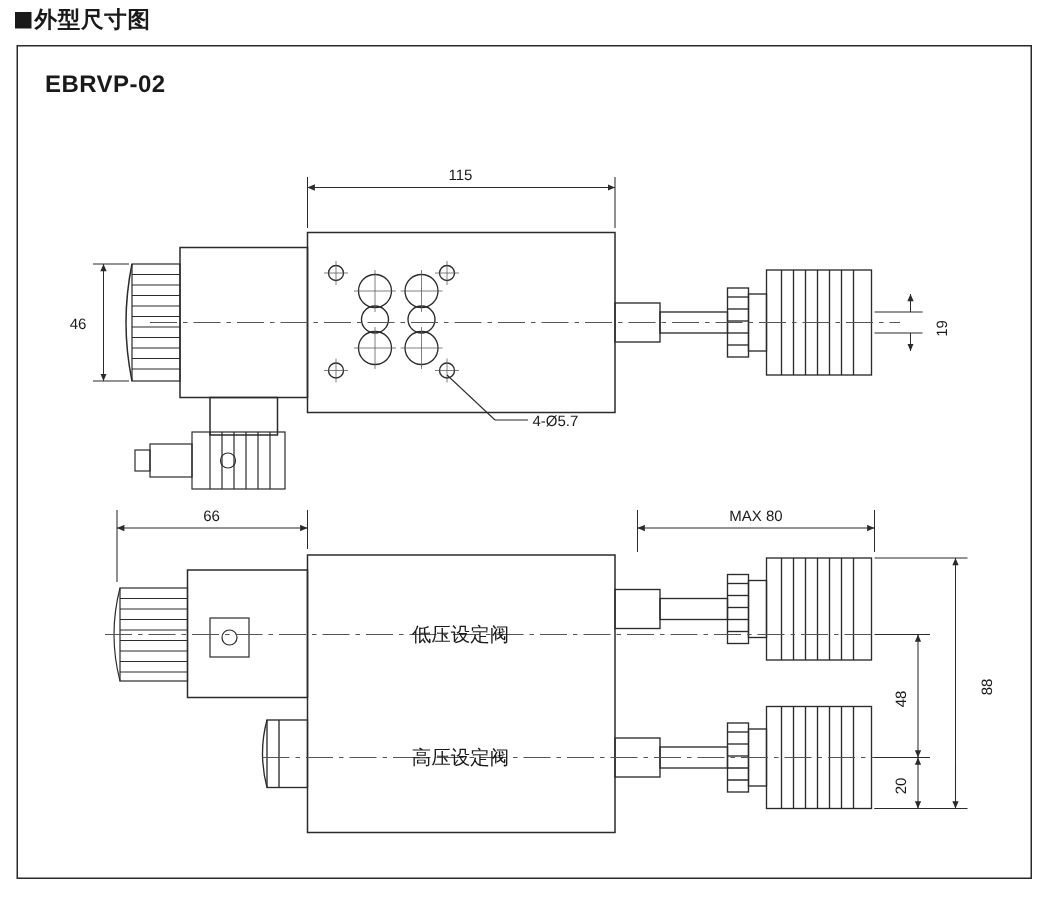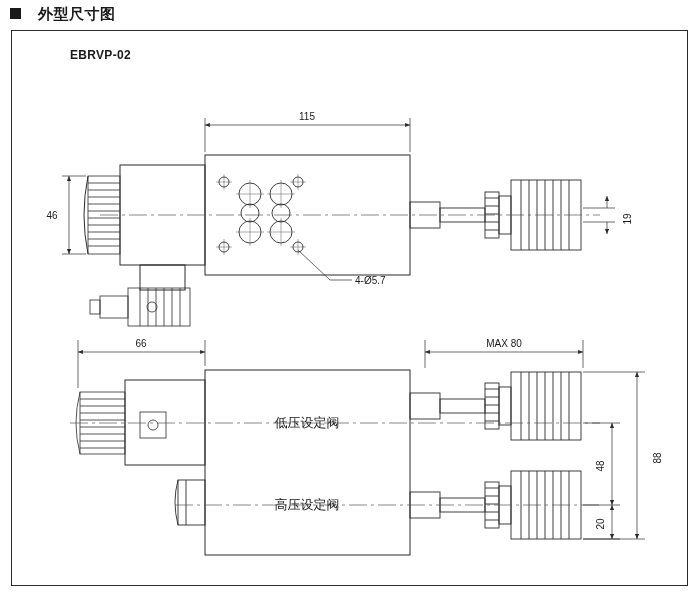--- a/index.html
+++ b/index.html
@@ -21,21 +21,21 @@
     height: 601px;
   }
 
   
   .page-header {
     position: absolute;
     left: 10px;
     top: 6px;
     display: flex;
     align-items: center;
-    gap: 17px;
+    gap: 2px;
   }
   .header-bullet {
     width: 11px;
     height: 11px;
     background: #1a1a1a;
     display: inline-block;
   }
   .header-title {
     font-size: 15px;
     font-weight: bold;
@@ -51,24 +51,23 @@
     width: 677px;
     height: 556px;
     border: 1px solid #2b2b2b;
     box-sizing: border-box;
     background: #fff;
   }
   .model-label {
     position: absolute;
     left: 30px;
     top: 48px;
-    font-size: 12px;
+    font-size: 16px;
     font-weight: bold;
     letter-spacing: 0.3px;
-    margin-left: 40px;
   }
 
   
   #drawing {
     position: absolute;
     left: 0;
     top: 0;
     width: 700px;
     height: 601px;
   }

